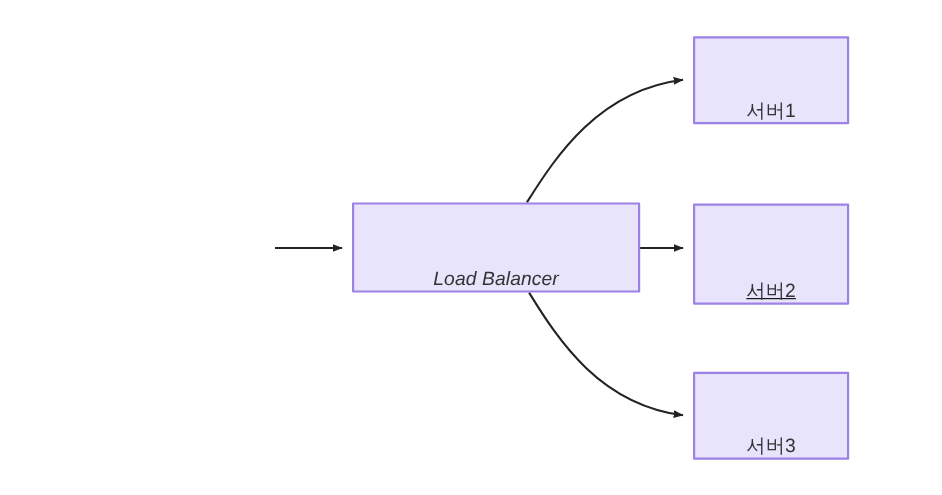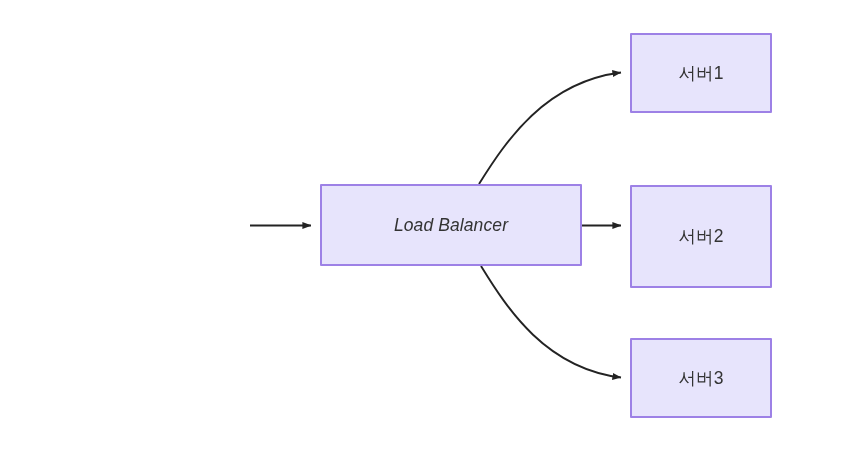--- a/index.html
+++ b/index.html
@@ -25,37 +25,37 @@
     height: 450px;
     pointer-events: none;
   }
   .node {
     position: absolute;
     box-sizing: border-box;
     background: #e7e4fc;
     border: 2px solid #9d81e6;
     border-radius: 1px;
     display: flex;
-    align-items: center;
+    align-items: flex-end;
     justify-content: center;
     z-index: 2;
   }
   .node-label {
     color: #333333;
     font-size: 17.5px;
     line-height: 1.2;
     letter-spacing: 0.1px;
     white-space: nowrap;
     text-align: center;
   }
   
   #node-client   { left: 59px;  top: 185px; width: 191px; height: 81px; }
   #node-lb       { left: 320px; top: 184px; width: 262px; height: 82px; font-style: italic; }
   #node-server1  { left: 630px; top: 33px;  width: 142px; height: 80px; }
-  #node-server2  { left: 630px; top: 185px; width: 142px; height: 103px; }
+  #node-server2  { left: 630px; top: 185px; width: 142px; height: 92px; text-decoration: underline; }
   #node-server3  { left: 630px; top: 338px; width: 142px; height: 80px; }
 </style>
 </head>
 <body>
 
 <div id="diagram-canvas">
 
   <svg id="edge-layer" viewBox="0 0 856 450" width="856" height="450" xmlns="http://www.w3.org/2000/svg">
     <defs>
       <marker id="arrowhead" markerWidth="9" markerHeight="7" refX="8.6" refY="3.5" orient="auto" markerUnits="userSpaceOnUse">

